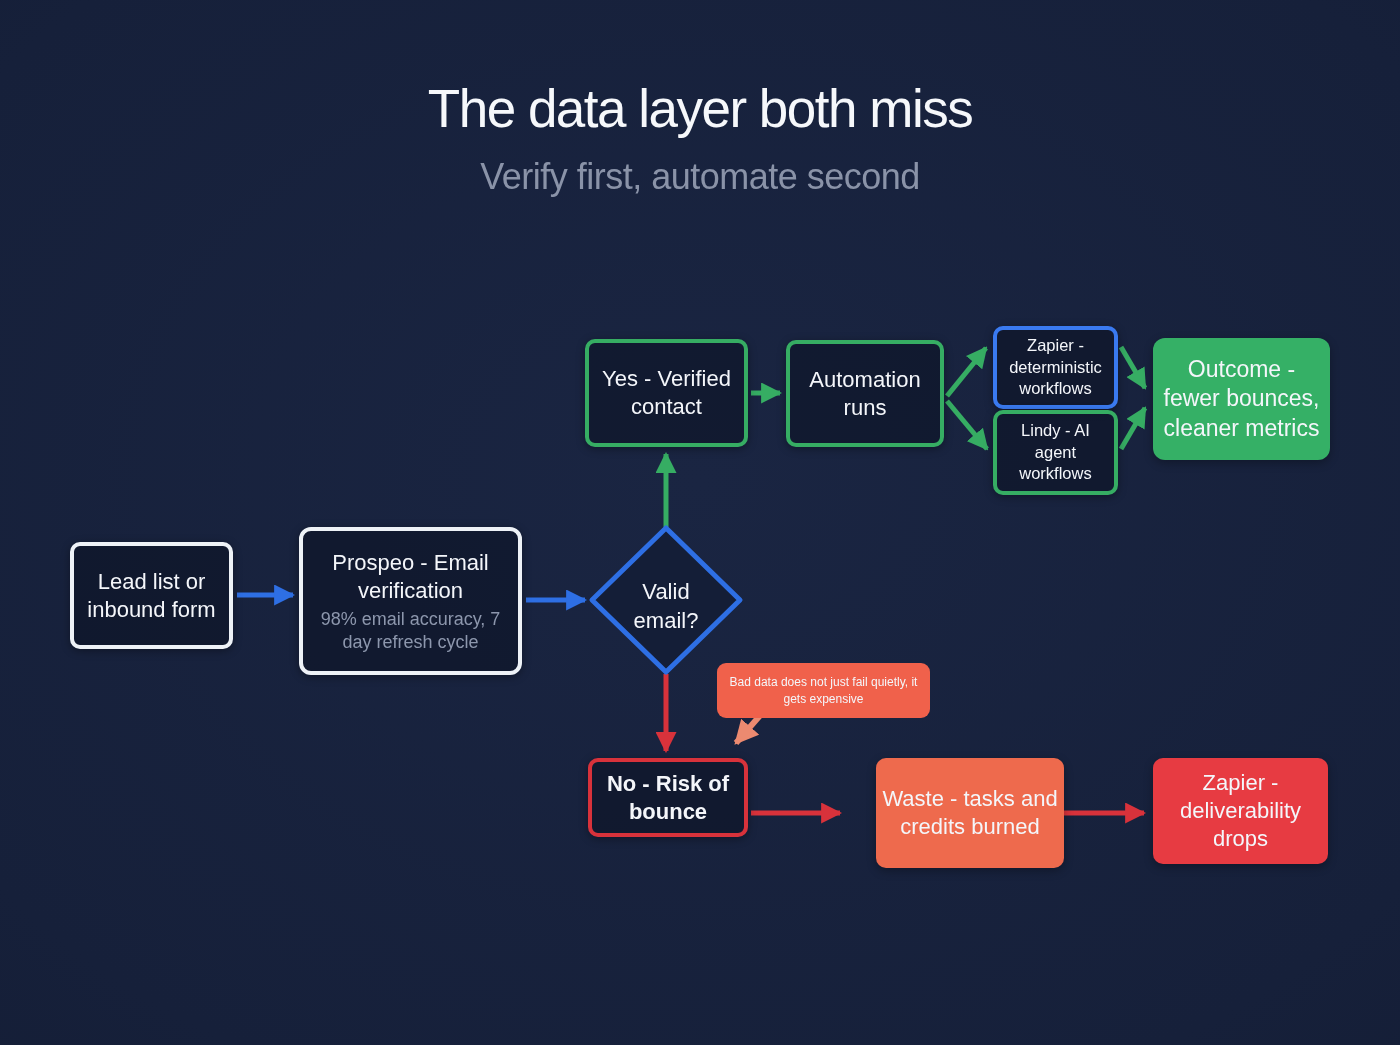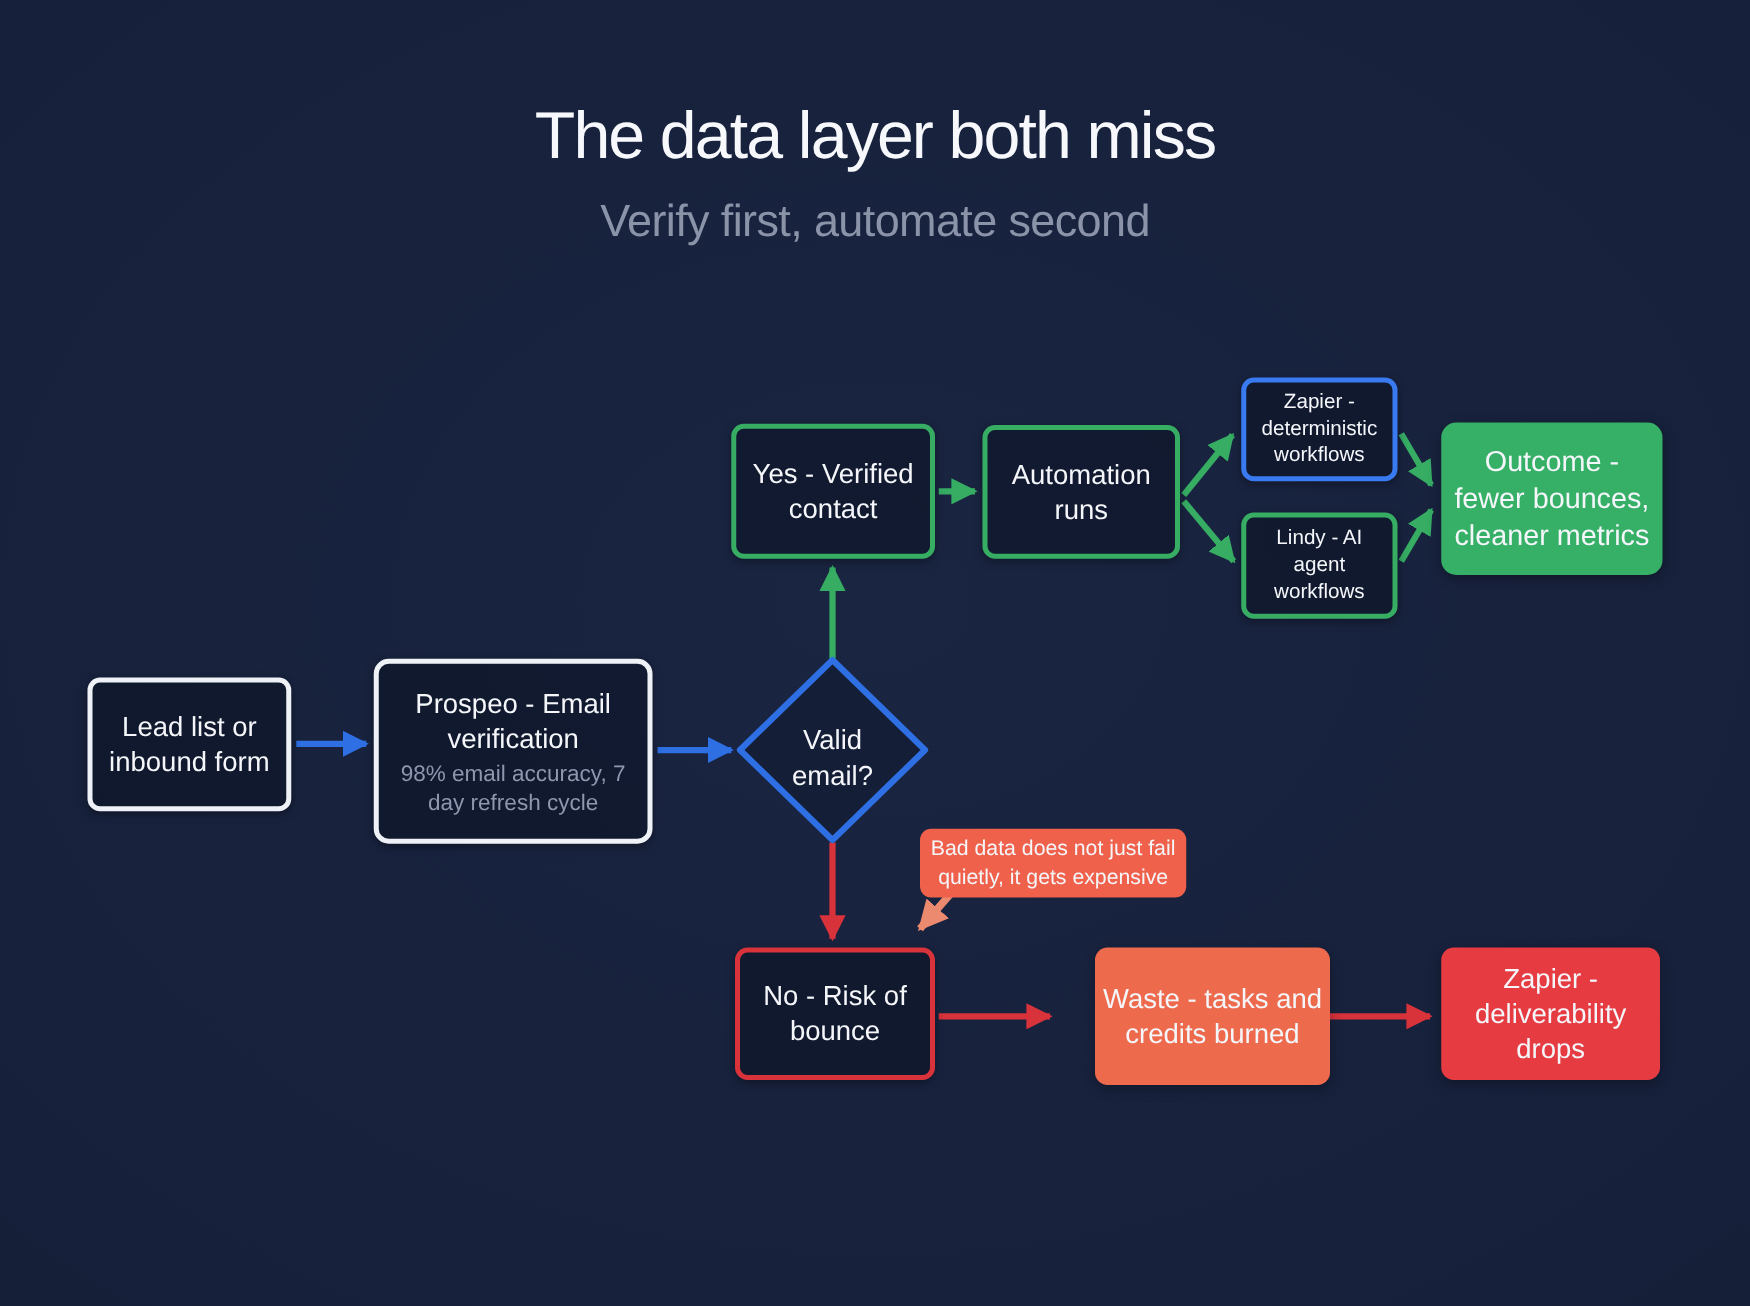--- a/index.html
+++ b/index.html
@@ -18,29 +18,29 @@
   }
   .wires{position:absolute;left:0;top:0;width:1400px;height:1045px;z-index:1;}
   .node{
     position:absolute;z-index:2;display:flex;flex-direction:column;align-items:center;justify-content:center;
     text-align:center;color:#f4f6fa;font-size:22px;line-height:1.27;border-radius:10px;
     box-sizing:border-box;padding:4px 6px;
   }
   .outline{background:rgba(10,16,32,0.5);box-shadow:0 2px 8px rgba(0,0,0,0.35);}
   .b-white{border:4px solid #eef2f7;}
   .b-green{border:4px solid #36ad63;}
-  .b-blue{border:4px solid #3a7af0;}
+  .b-blue{border:4px solid #3a7af0;margin-top:24px;}
   .b-red{border:4px solid #d8323b;}
   .fill-green{background:#35b066;border-radius:12px;box-shadow:0 3px 10px rgba(0,0,0,0.3);}
   .fill-orange{background:#ee6a4d;box-shadow:0 3px 10px rgba(0,0,0,0.3);}
   .fill-red{background:#e73b42;box-shadow:0 3px 10px rgba(0,0,0,0.3);}
   .fill-callout{background:#f0614b;border-radius:9px;}
   .node .sub{font-size:18px;color:#8d97ad;margin-top:4px;line-height:1.25;}
   .small-label{font-size:16.5px;line-height:1.3;}
-  .callout-label{font-size:17px;line-height:1.35;margin-left:19px;}
+  .callout-label{font-size:12px;line-height:1.35;}
   .decision-label{
     position:absolute;left:596px;top:566px;width:140px;z-index:2;
     text-align:center;color:#f4f6fa;font-size:22px;line-height:1.3;margin-top:12px;
   }
   .decision-label span{display:block;}
 </style>
 </head>
 <body>
 
 <div class="stage">
@@ -110,21 +110,21 @@
   </div>
 
   <div class="node outline b-green small-label" style="left:993px;top:410px;width:125px;height:85px;">
     <span>Lindy - AI agent workflows</span>
   </div>
 
   <div class="node fill-green" style="left:1153px;top:338px;width:177px;height:122px;font-size:23px;">
     <span>Outcome - fewer bounces, cleaner metrics</span>
   </div>
 
-  <div class="node outline b-red" style="left:588px;top:758px;width:160px;height:106px;">
+  <div class="node outline b-red" style="left:588px;top:758px;width:160px;height:79px;font-weight:bold;">
     <span>No - Risk of bounce</span>
   </div>
 
   <div class="node fill-orange" style="left:848px;top:758px;width:188px;height:110px;margin-left:28px;">
     <span>Waste - tasks and credits burned</span>
   </div>
 
   <div class="node fill-red" style="left:1153px;top:758px;width:175px;height:106px;">
     <span>Zapier - deliverability drops</span>
   </div>

